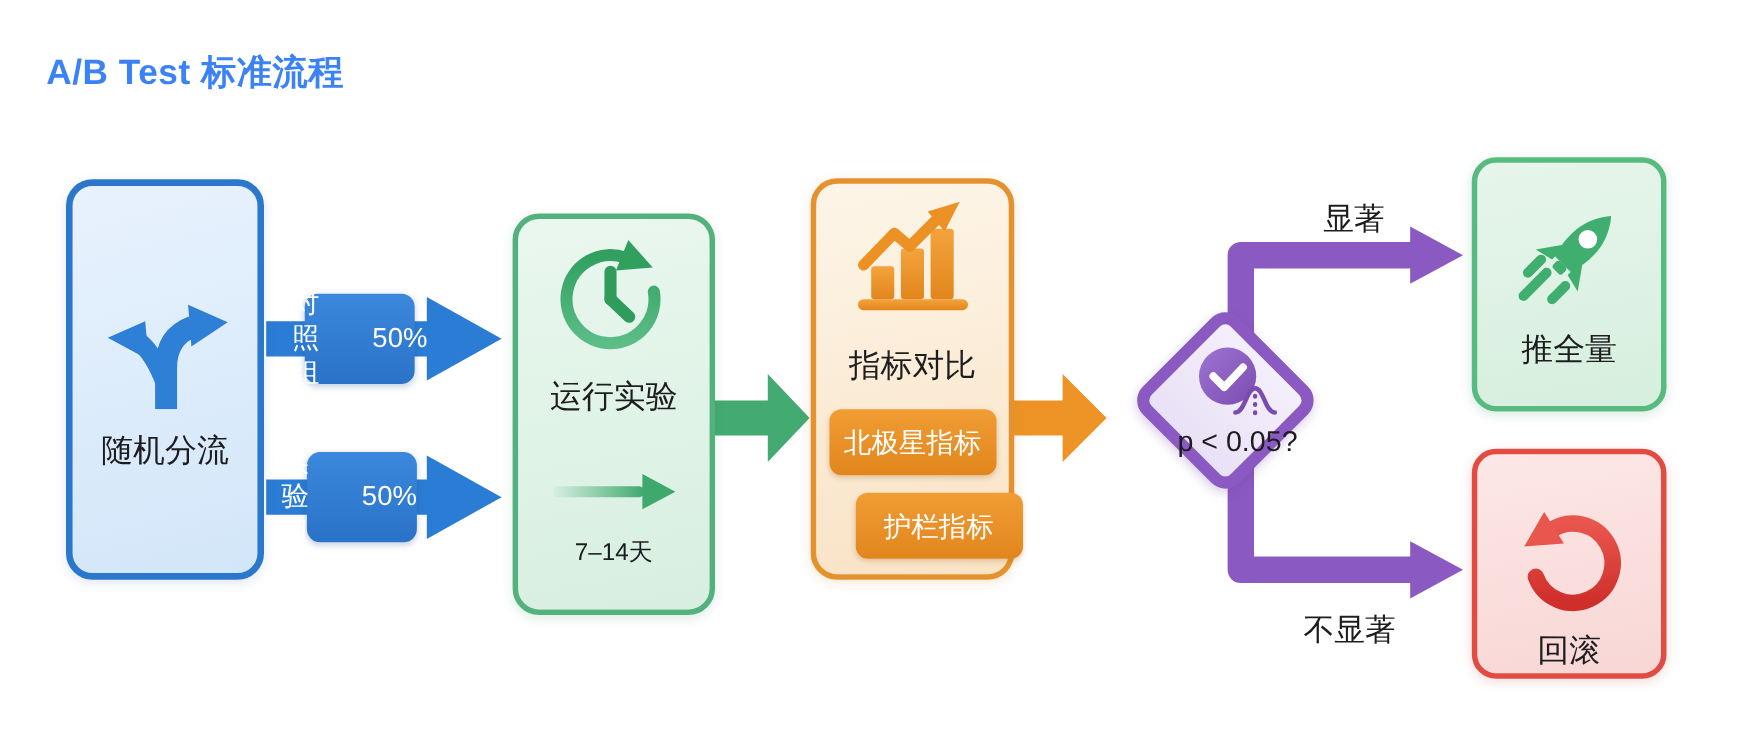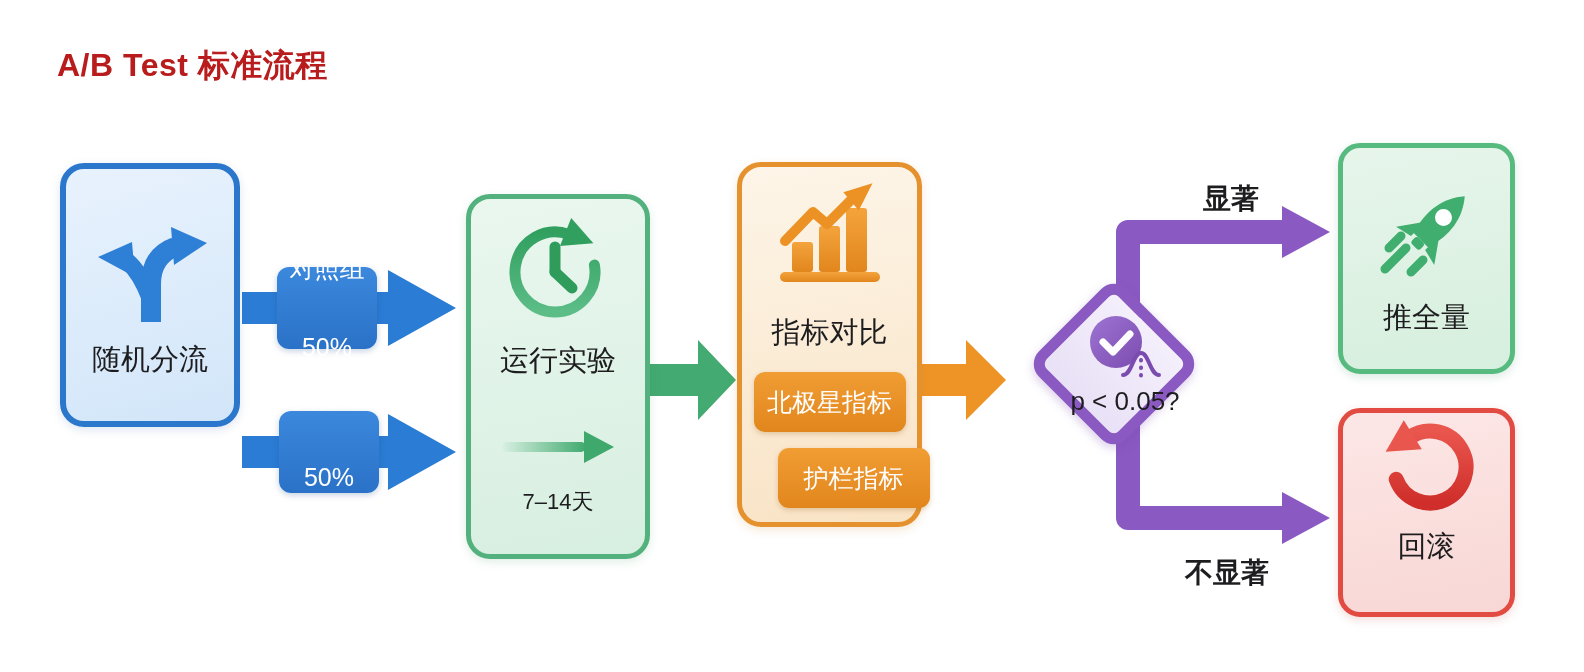--- a/index.html
+++ b/index.html
@@ -5,37 +5,37 @@
   * { margin: 0; padding: 0; box-sizing: border-box; }
   html, body { background: #ffffff; }
   body { font-family: "Liberation Sans", "DejaVu Sans", sans-serif; }
   .canvas {
     position: relative;
     width: 1584px; height: 672px;
     background: #ffffff;
     overflow: hidden;
   }
   .title {
-    position: absolute; left: 57px; top: 44px;
-    font-size: 32px; font-weight: 600; color: #b91c1c;
+    position: absolute; left: 42px; top: 44px;
+    font-size: 32px; font-weight: 600; color: #3b82f6;
     letter-spacing: 0.5px;
   }
   .arrow-layer {
     position: absolute; left: 0; top: 0; width: 1584px; height: 672px;
     z-index: 1;
   }
   .node {
     position: absolute; z-index: 2;
     display: flex; flex-direction: column; align-items: center;
   }
   .node-label {
     font-size: 29px; font-weight: 500; color: #1d1d1f;
   }
   .box-split {
-    left: 60px; top: 163px; width: 180px; height: 264px;
+    left: 60px; top: 163px; width: 180px; height: 364px;
     border: 6px solid #2b77cc; border-radius: 24px;
     background: linear-gradient(165deg, #e8f2fd 0%, #d2e6f9 100%);
     box-shadow: 0 3px 10px rgba(40, 90, 160, 0.15);
     justify-content: center; gap: 18px;
   }
   .box-run {
     left: 466px; top: 162px; width: 184px; height: 365px;
     border: 5px solid #53b17d; border-radius: 24px;
     background: linear-gradient(170deg, #eaf7ef 0%, #d7efe0 100%);
     box-shadow: 0 3px 10px rgba(50, 140, 90, 0.15);
@@ -60,21 +60,21 @@
     display: flex; align-items: center; justify-content: center;
     box-shadow: 0 2px 5px rgba(150, 90, 10, 0.25);
   }
   .metric-btn.first { margin-top: 19px; }
   .metric-btn.second { margin-top: 16px; margin-left: 48px; }
   .edge-label-box {
     position: absolute; z-index: 3;
     width: 100px; height: 82px; border-radius: 12px;
     background: linear-gradient(180deg, #3b88dd 0%, #2a72c8 100%);
     box-shadow: 0 2px 6px rgba(20, 70, 140, 0.25);
-    display: flex; flex-direction: column; align-items: center; justify-content: center;
+    display: flex; flex-direction: row; align-items: center; justify-content: center;
     color: #ffffff; font-size: 25px; line-height: 1.25; font-weight: 500; gap: 48px;
   }
   .elb-control { left: 277px; top: 267px; }
   .elb-treatment { left: 279px; top: 411px; justify-content: flex-end; }
   .diamond-shape {
     position: absolute; z-index: 2;
     left: 1052px; top: 302px; width: 124px; height: 124px;
     border: 11px solid #8a5ac2; border-radius: 18px;
     background: linear-gradient(180deg, #f4effb 0%, #e9e1f6 100%);
     transform: rotate(45deg);
@@ -82,37 +82,37 @@
   }
   .diamond-content {
     position: absolute; z-index: 3;
     left: 1040px; top: 280px; width: 170px; height: 170px;
     display: flex; flex-direction: column; align-items: center; justify-content: center;
     gap: 6px;
   }
   .diamond-content .node-label { font-size: 26px; font-weight: 400; }
   .free-label {
     position: absolute; z-index: 3;
-    font-size: 28px; font-weight: 700; color: #1d1d1f;
+    font-size: 28px; font-weight: 400; color: #1d1d1f;
   }
   .lbl-sig { left: 1203px; top: 180px; }
   .lbl-nosig { left: 1185px; top: 538px; margin-top: 16px; }
   .box-rollout {
     left: 1338px; top: 143px; width: 177px; height: 231px;
     border: 5px solid #57bb80; border-radius: 22px;
     background: linear-gradient(170deg, #e7f5eb 0%, #d6efde 100%);
     box-shadow: 0 3px 10px rgba(50, 140, 90, 0.18);
     justify-content: center; gap: 8px;
   }
   .box-rollback {
     left: 1338px; top: 408px; width: 177px; height: 209px;
     border: 5px solid #e14b42; border-radius: 22px;
     background: linear-gradient(170deg, #fce7e6 0%, #f8d7d5 100%);
     box-shadow: 0 3px 10px rgba(190, 60, 50, 0.18);
-    justify-content: flex-start; gap: 10px;
+    justify-content: flex-end; gap: 10px;
   }
 </style>
 </head>
 <body>
 
 <div class="canvas">
 
   <div class="title">A/B Test 标准流程</div>
 
   <svg class="arrow-layer" viewBox="0 0 1584 672">

